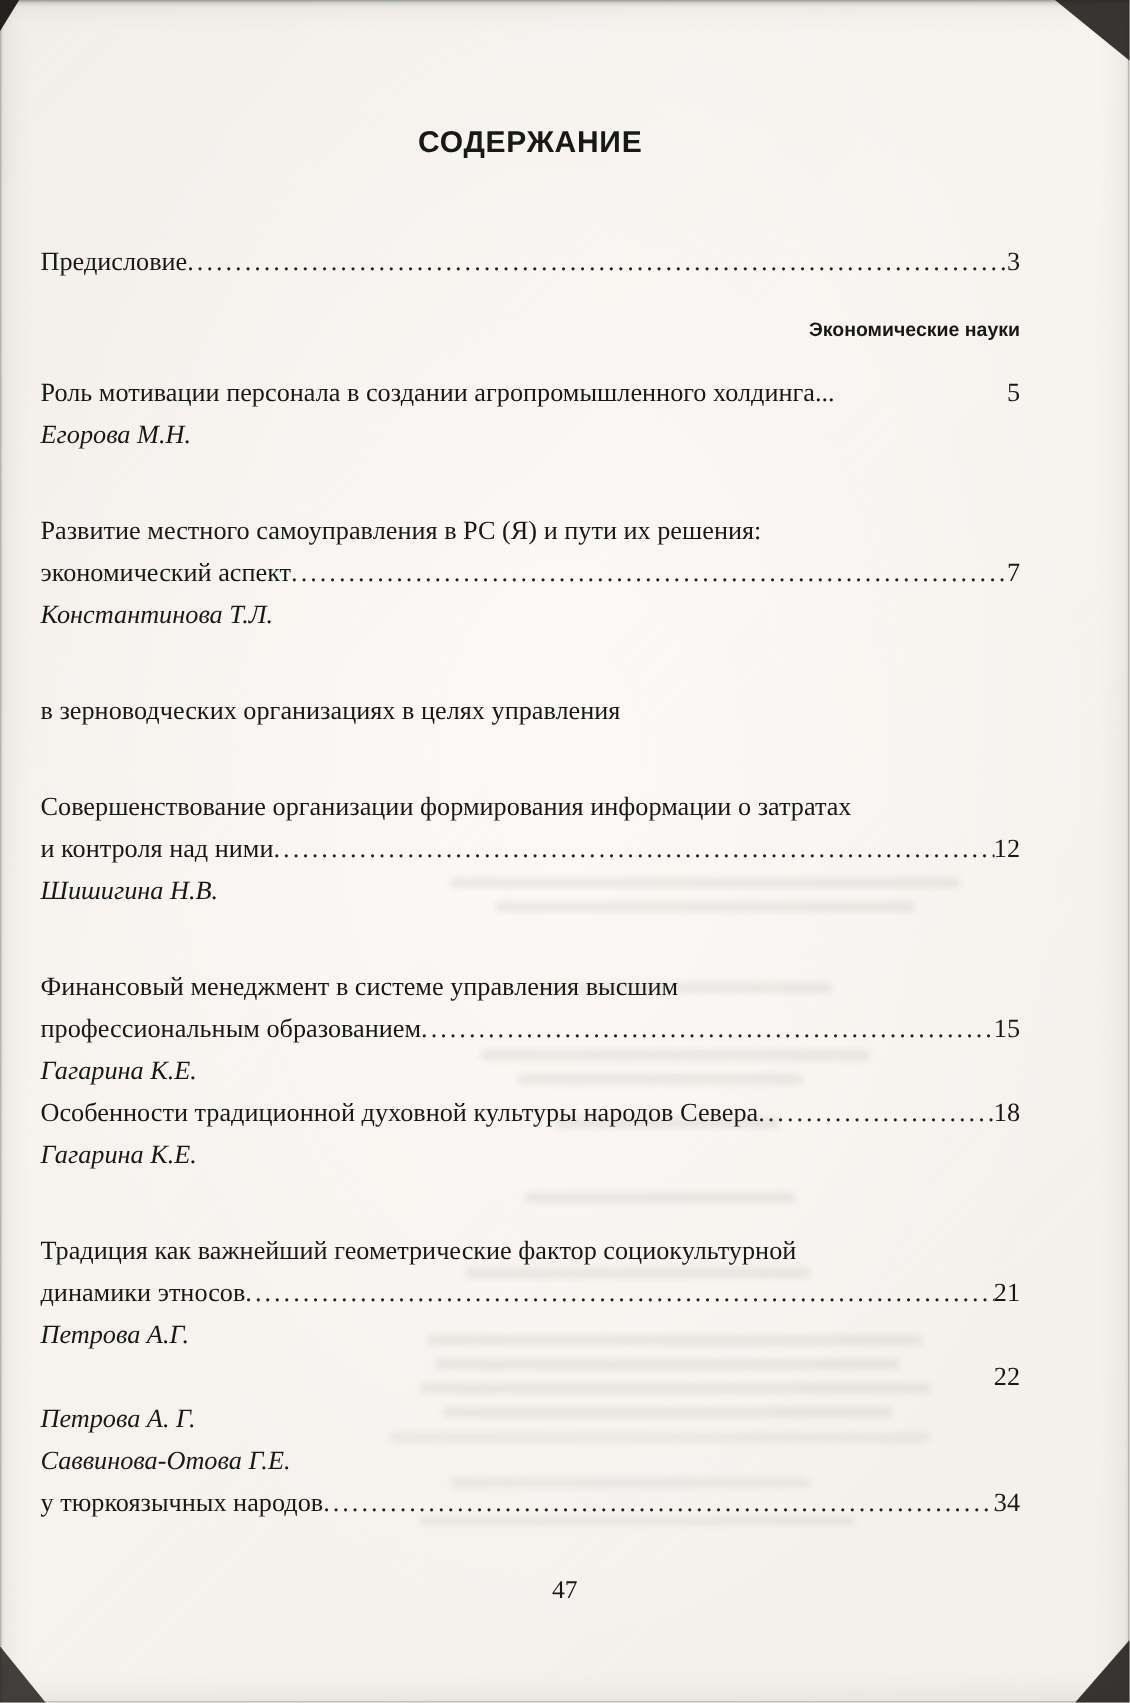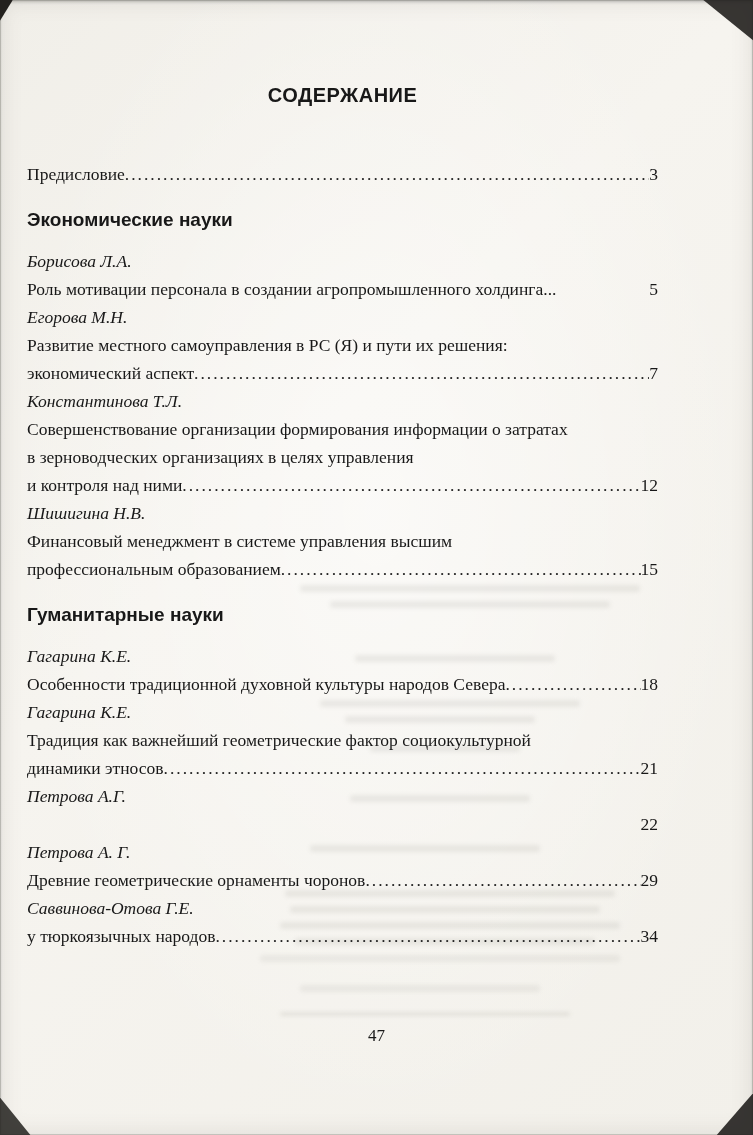--- a/index.html
+++ b/index.html
@@ -26,47 +26,48 @@
       inset 0 2px 3px rgba(40,40,40,0.25),
       inset 0 0 22px rgba(100,95,85,0.16);
   }
 
   
   .content {
     position: absolute;
     top: 0; left: 0;
     width: 753px;
     box-sizing: border-box;
-    padding: 84px 95px 0 27px;
+    padding: 84px 73px 0 27px;
   }
   .doc-title {
     font-family: "Liberation Sans", "DejaVu Sans", sans-serif;
     font-weight: bold;
     font-size: 20px;
     letter-spacing: 0.5px;
     text-align: center;
     margin: 0 0 53px 0;
   }
   .toc {
     font-size: 17.5px;
     line-height: 28px;
   }
   .section-heading {
     font-family: "Liberation Sans", "DejaVu Sans", sans-serif;
     font-weight: bold;
-    font-size: 19px;
-    text-align: left;
+    font-size: 13px;
+    text-align: right;
     margin: 18px 0 13px 0;
   }
   .author-line {
     font-style: italic;
     white-space: nowrap;
   }
   .entry-text-line {
     white-space: nowrap;
+    margin-top: 36px;
   }
   .entry-line {
     display: flex;
     align-items: flex-end;
     white-space: nowrap;
   }
   .entry-title { flex: 0 0 auto; }
   .leader {
     flex: 1 1 auto;
     overflow: hidden;
@@ -77,21 +78,21 @@
     content: "..........................................................................................................................................................................................................";
     letter-spacing: 2px;
     color: #222;
   }
   .entry-page {
     flex: 0 0 auto;
     text-align: right;
   }
   .folio {
     position: absolute;
-    top: 1026px;
+    top: 1050px;
     left: 0; right: 0;
     text-align: center;
     font-size: 17px;
   }
 
   
   .bleed {
     position: absolute;
     background: #9a9890;
     opacity: 0.16;
@@ -151,73 +152,66 @@
 
 <div class="content">
   <h1 class="doc-title">СОДЕРЖАНИЕ</h1>
   <div class="toc">
       <div class="entry-line">
         <span class="entry-title">Предисловие</span>
         <span class="leader dots"></span>
         <span class="entry-page">3</span>
       </div>
       <div class="section-heading">Экономические науки</div>
-      <div class="author-line">Борисова Л.А.</div>
       <div class="entry-line">
         <span class="entry-title">Роль мотивации персонала в создании агропромышленного холдинга...</span>
         <span class="leader"></span>
         <span class="entry-page">5</span>
       </div>
       <div class="author-line">Егорова М.Н.</div>
       <div class="entry-text-line">Развитие местного самоуправления в РС (Я) и пути их решения:</div>
       <div class="entry-line">
         <span class="entry-title">экономический аспект</span>
         <span class="leader dots"></span>
         <span class="entry-page">7</span>
       </div>
       <div class="author-line">Константинова Т.Л.</div>
+      <div class="entry-text-line">в зерноводческих организациях  в целях управления</div>
       <div class="entry-text-line">Совершенствование организации формирования информации о затратах</div>
-      <div class="entry-text-line">в зерноводческих организациях  в целях управления</div>
       <div class="entry-line">
         <span class="entry-title">и контроля над ними</span>
         <span class="leader dots"></span>
         <span class="entry-page">12</span>
       </div>
       <div class="author-line">Шишигина Н.В.</div>
       <div class="entry-text-line">Финансовый менеджмент в системе управления высшим</div>
       <div class="entry-line">
         <span class="entry-title">профессиональным образованием</span>
         <span class="leader dots"></span>
         <span class="entry-page">15</span>
       </div>
-      <div class="section-heading">Гуманитарные науки</div>
       <div class="author-line">Гагарина К.Е.</div>
       <div class="entry-line">
         <span class="entry-title">Особенности традиционной духовной культуры народов Севера</span>
         <span class="leader dots"></span>
         <span class="entry-page">18</span>
       </div>
       <div class="author-line">Гагарина К.Е.</div>
       <div class="entry-text-line">Традиция как важнейший геометрические фактор социокультурной</div>
       <div class="entry-line">
         <span class="entry-title">динамики этносов</span>
         <span class="leader dots"></span>
         <span class="entry-page">21</span>
       </div>
       <div class="author-line">Петрова А.Г.</div>
       <div class="entry-line">
         <span class="leader"></span>
         <span class="entry-page">22</span>
       </div>
       <div class="author-line">Петрова А. Г.</div>
-      <div class="entry-line">
-        <span class="entry-title">Древние геометрические орнаменты чоронов</span>
-        <span class="leader dots"></span>
-        <span class="entry-page">29</span>
-      </div>
       <div class="author-line">Саввинова-Отова Г.Е.</div>
       <div class="entry-line">
         <span class="entry-title">у тюркоязычных народов</span>
         <span class="leader dots"></span>
         <span class="entry-page">34</span>
       </div>
     </div>
 </div>
 
 <div class="folio">47</div>

